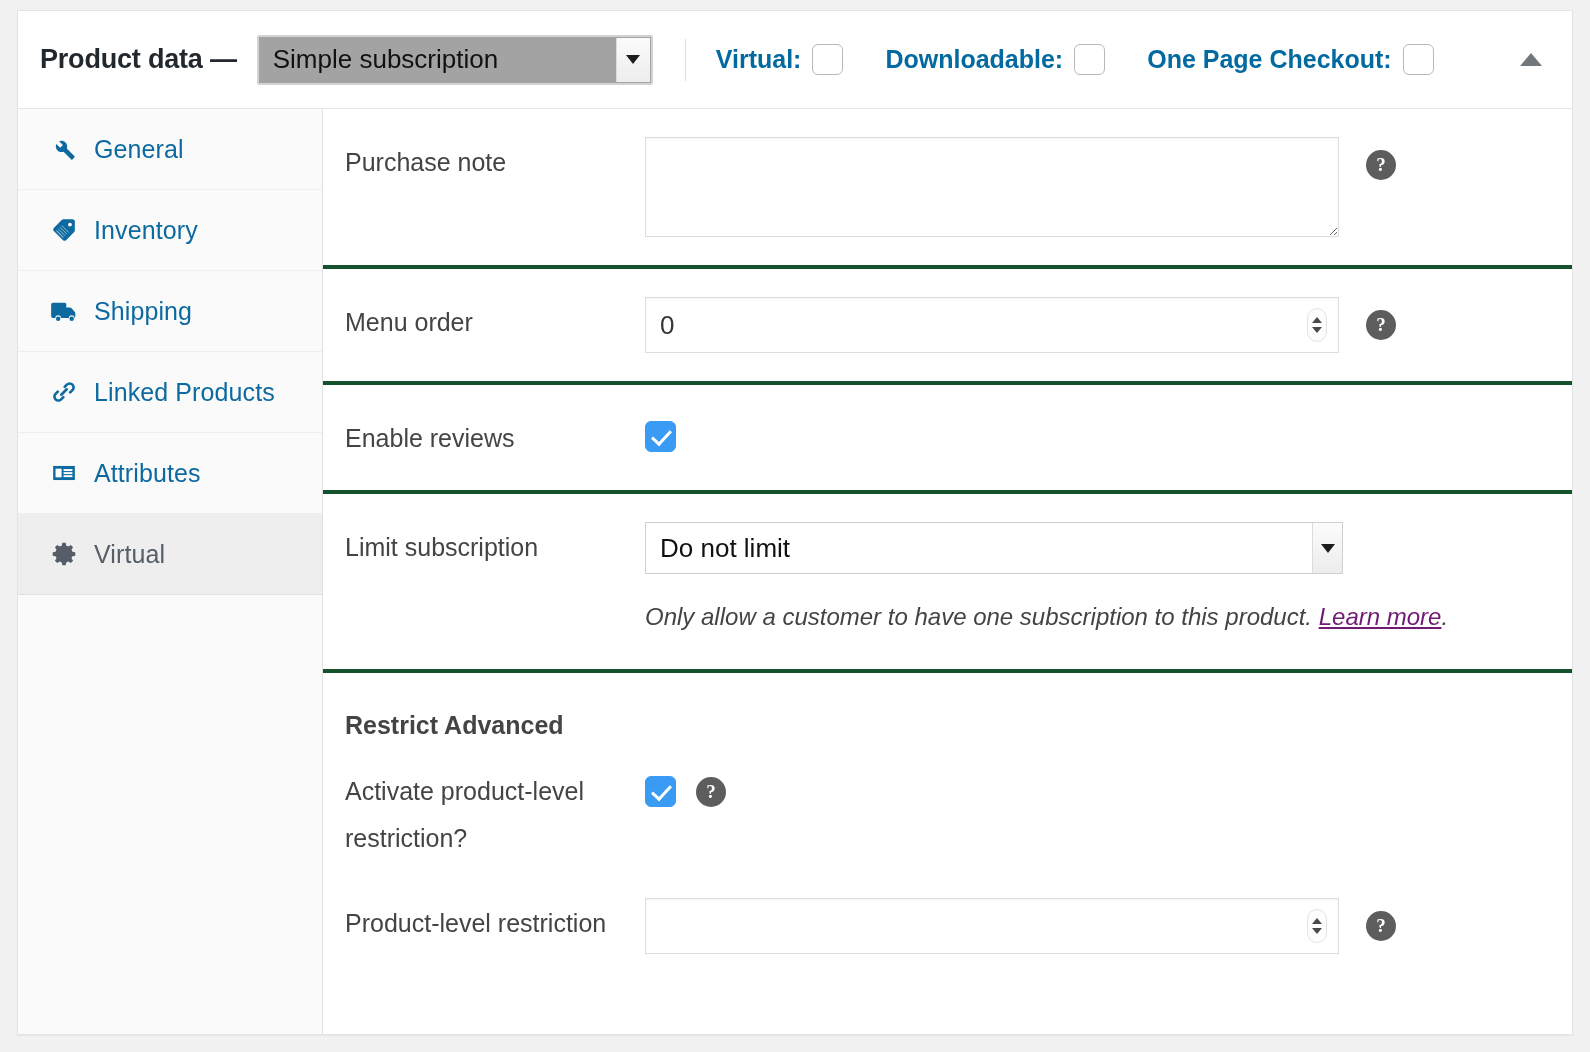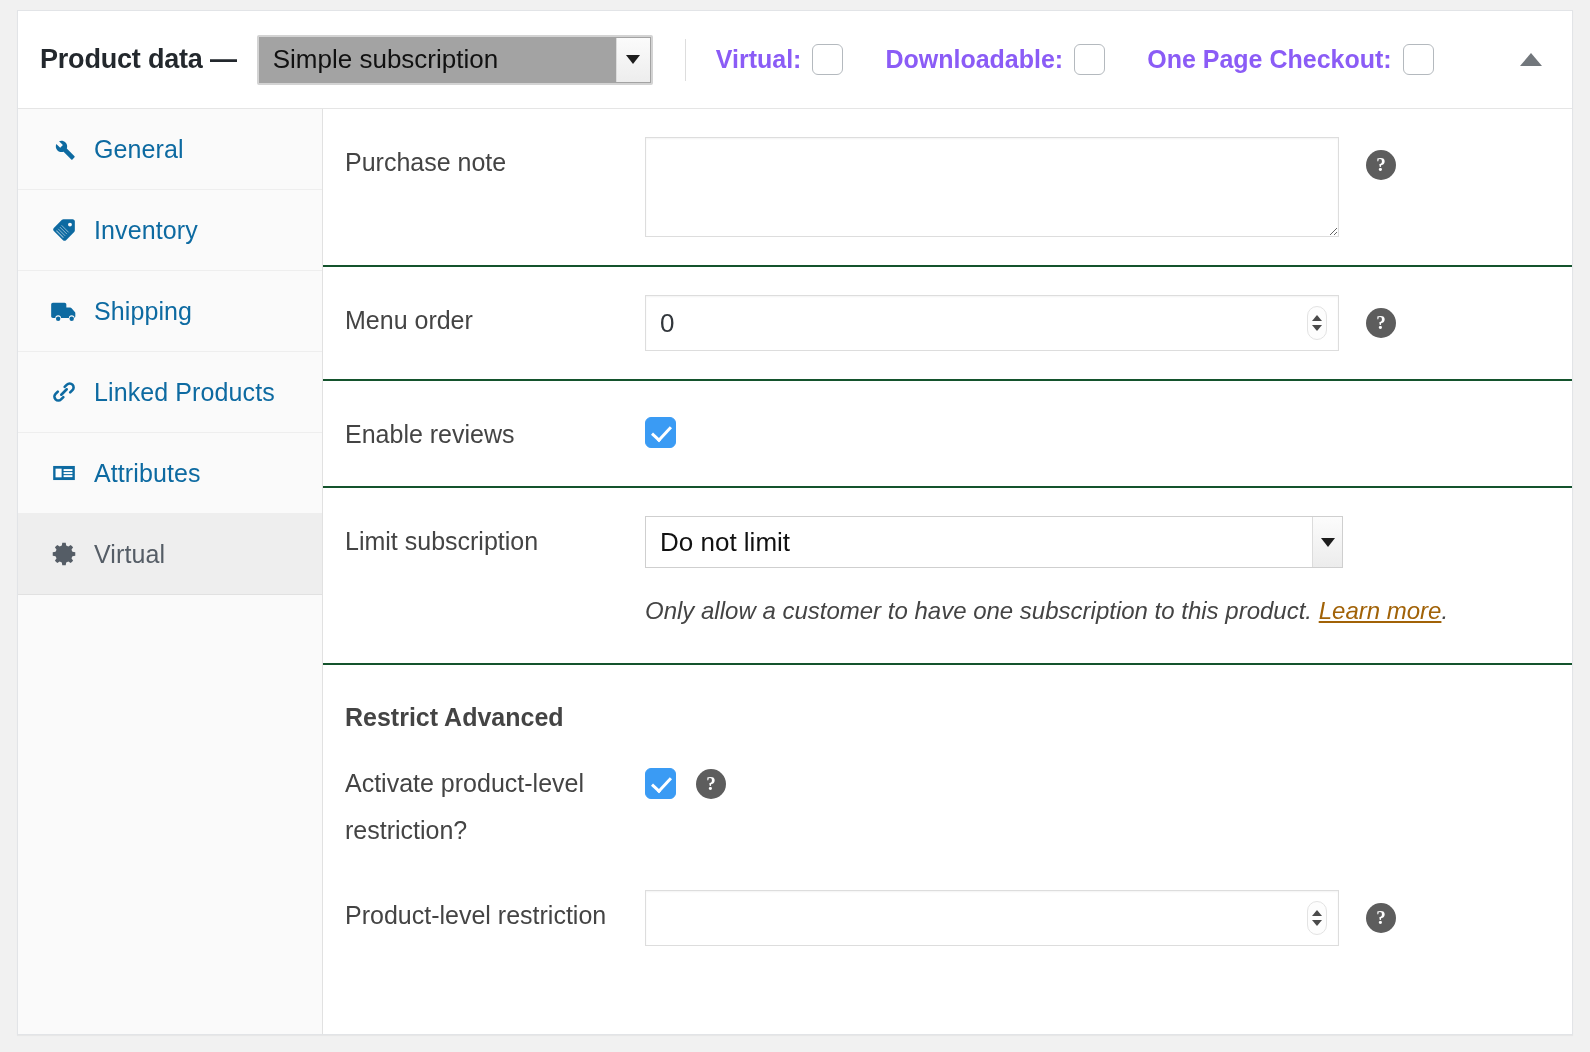--- a/index.html
+++ b/index.html
@@ -93,21 +93,21 @@
   }
   .hdr-check {
     display: flex;
     align-items: center;
     gap: 11px;
     white-space: nowrap;
   }
   .hdr-check .lbl {
     font-size: 25px;
     font-weight: bold;
-    color: #8b5cf6;
+    color: #0369a1;
   }
 
   .cbox {
     width: 31px;
     height: 31px;
     border-radius: 6px;
     border: 1px solid #b4b9be;
     background: #ffffff;
     flex: 0 0 auto;
     display: inline-block;
@@ -188,21 +188,21 @@
   .tab.active .t-label { color: #555d66; }
 
   .content {
     flex: 1;
     background: #ffffff;
   }
 
   .frow {
     display: flex;
     padding: 28px 0 28px 22px;
-    border-bottom: 2px solid #14532d;
+    border-bottom: 4px solid #14532d;
   }
   .frow.no-border { border-bottom: none; }
 
   .flabel {
     width: 300px;
     flex: 0 0 300px;
     font-size: 25px;
     color: #444444;
     line-height: 47px;
     padding-top: 2px;
@@ -298,21 +298,21 @@
 
   .field-desc {
     margin-top: 20px;
     font-size: 24px;
     font-style: italic;
     color: #444444;
     line-height: 1.95;
     width: 830px;
   }
   .field-desc a {
-    color: #a16207;
+    color: #701a75;
     text-decoration: underline;
   }
 
   .help {
     width: 30px;
     height: 30px;
     border-radius: 50%;
     background: #5d5d5d;
     color: #ffffff;
     font-size: 19px;

